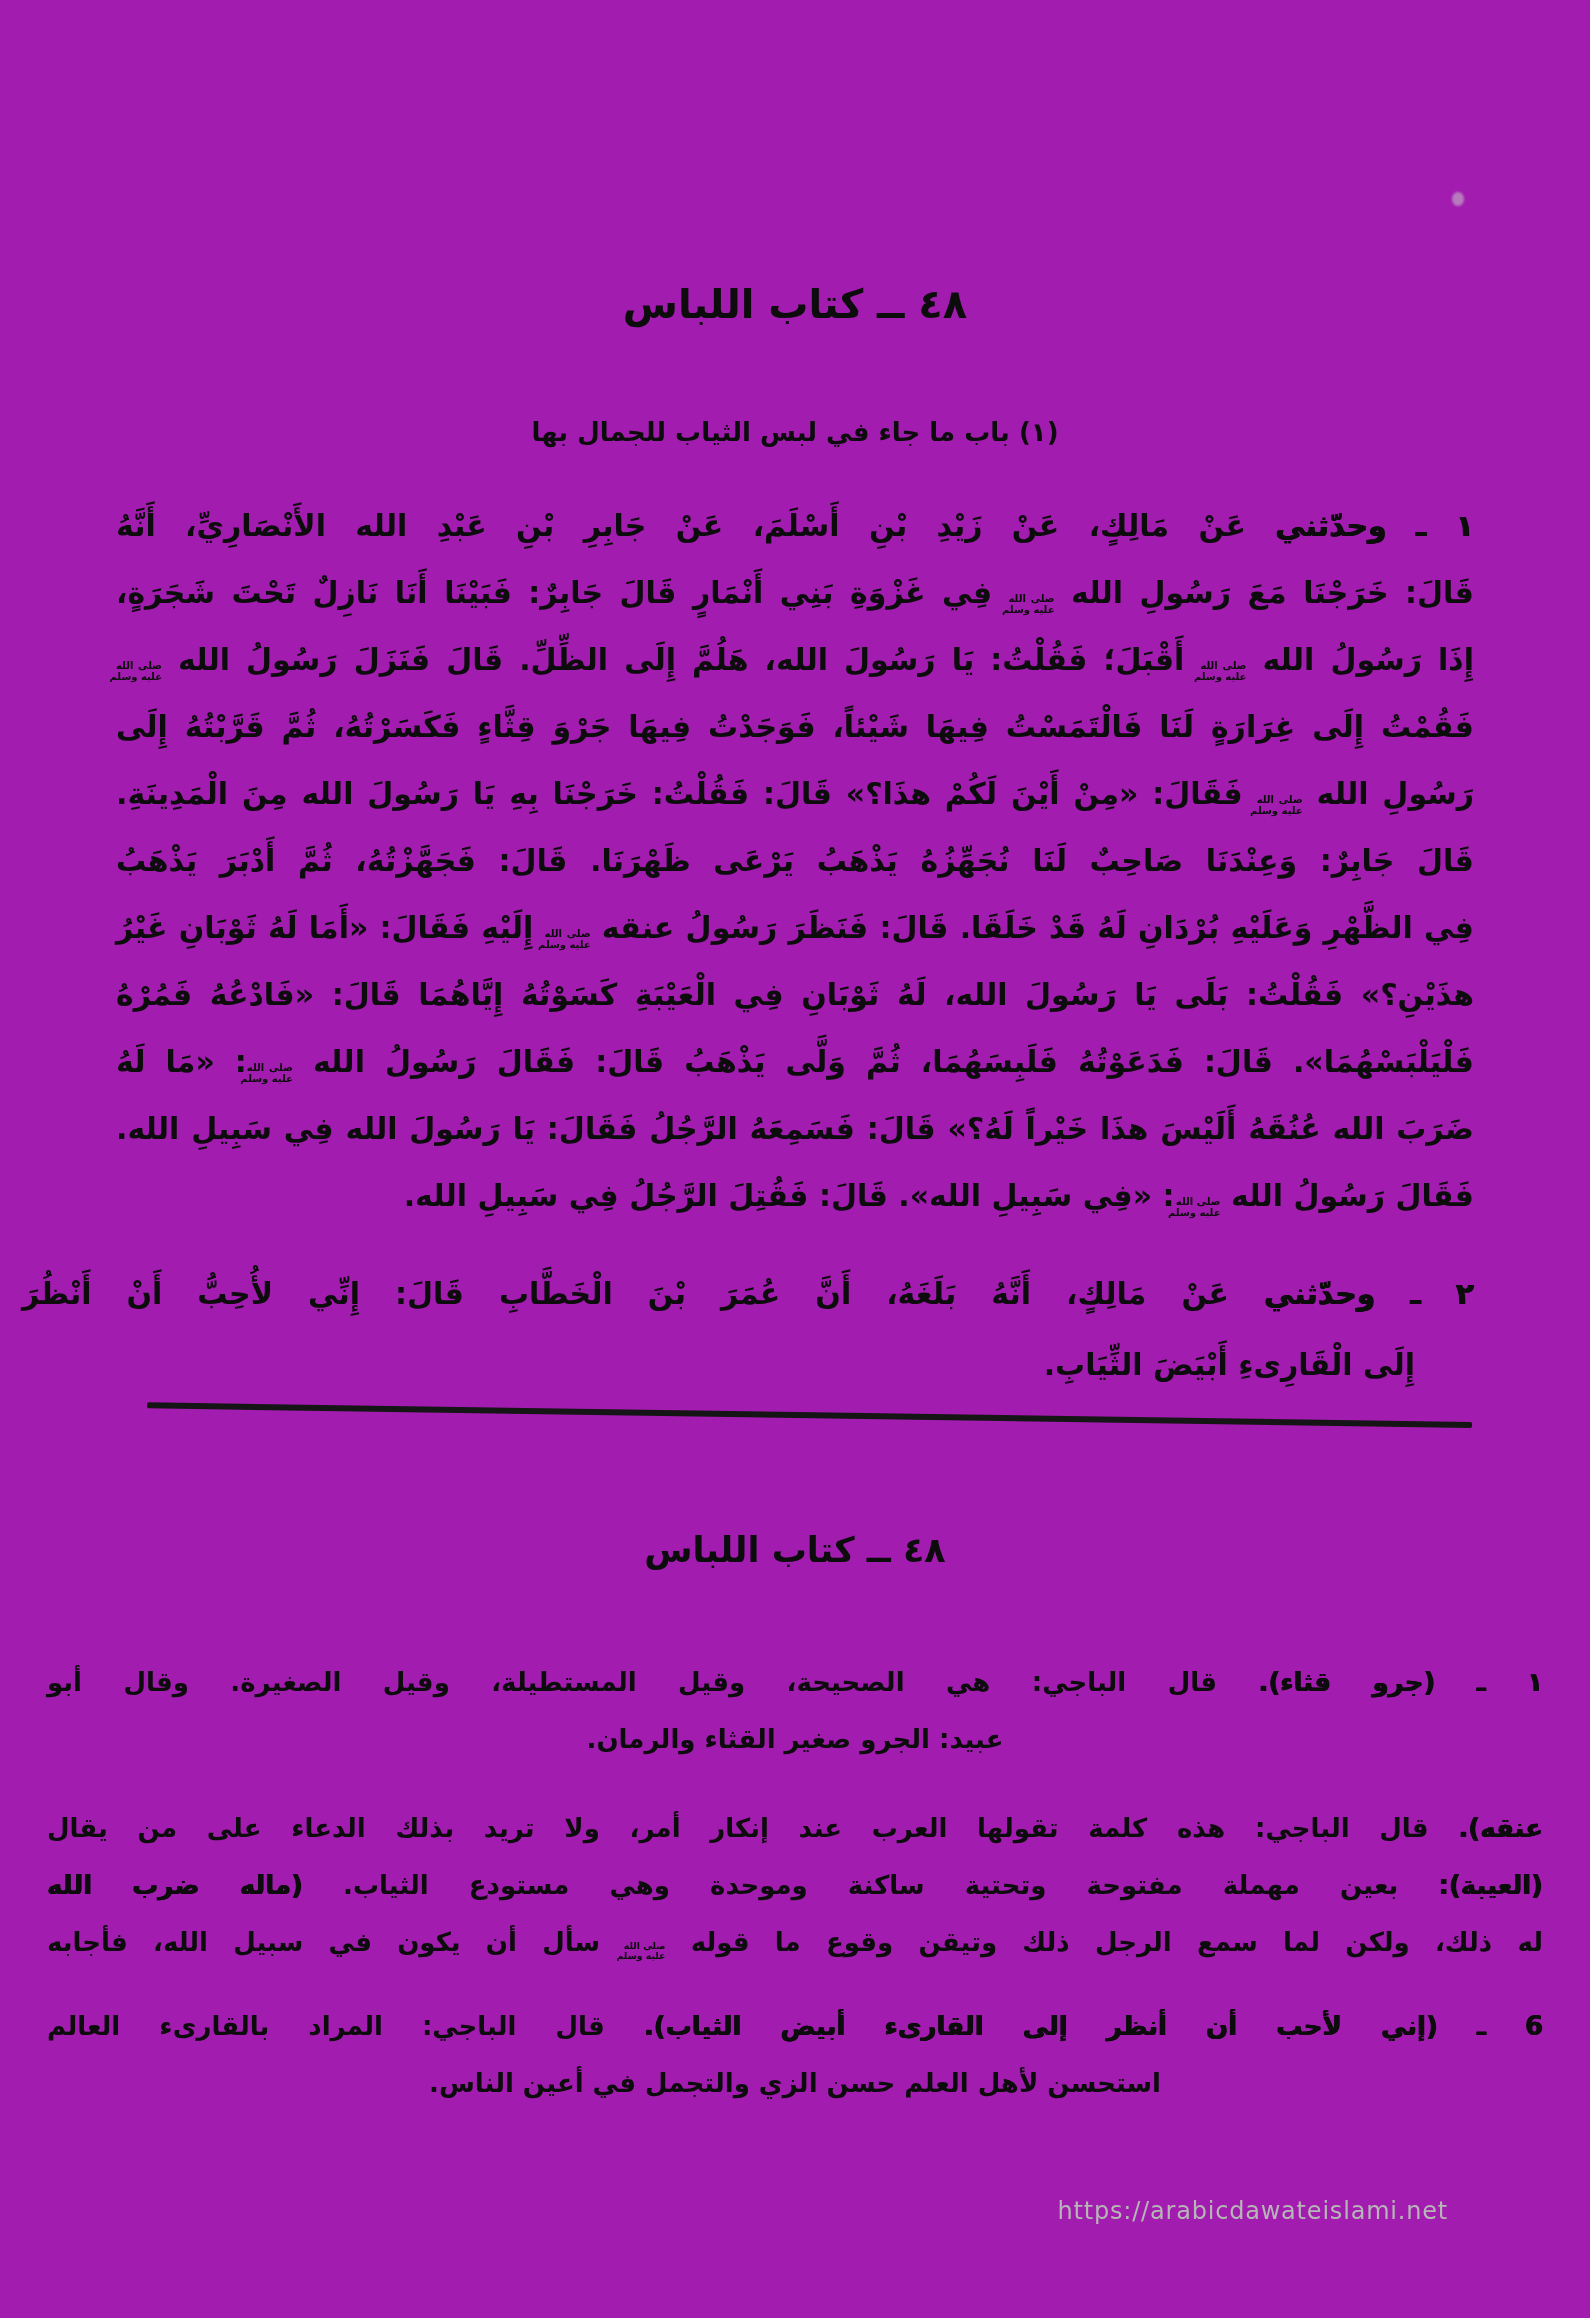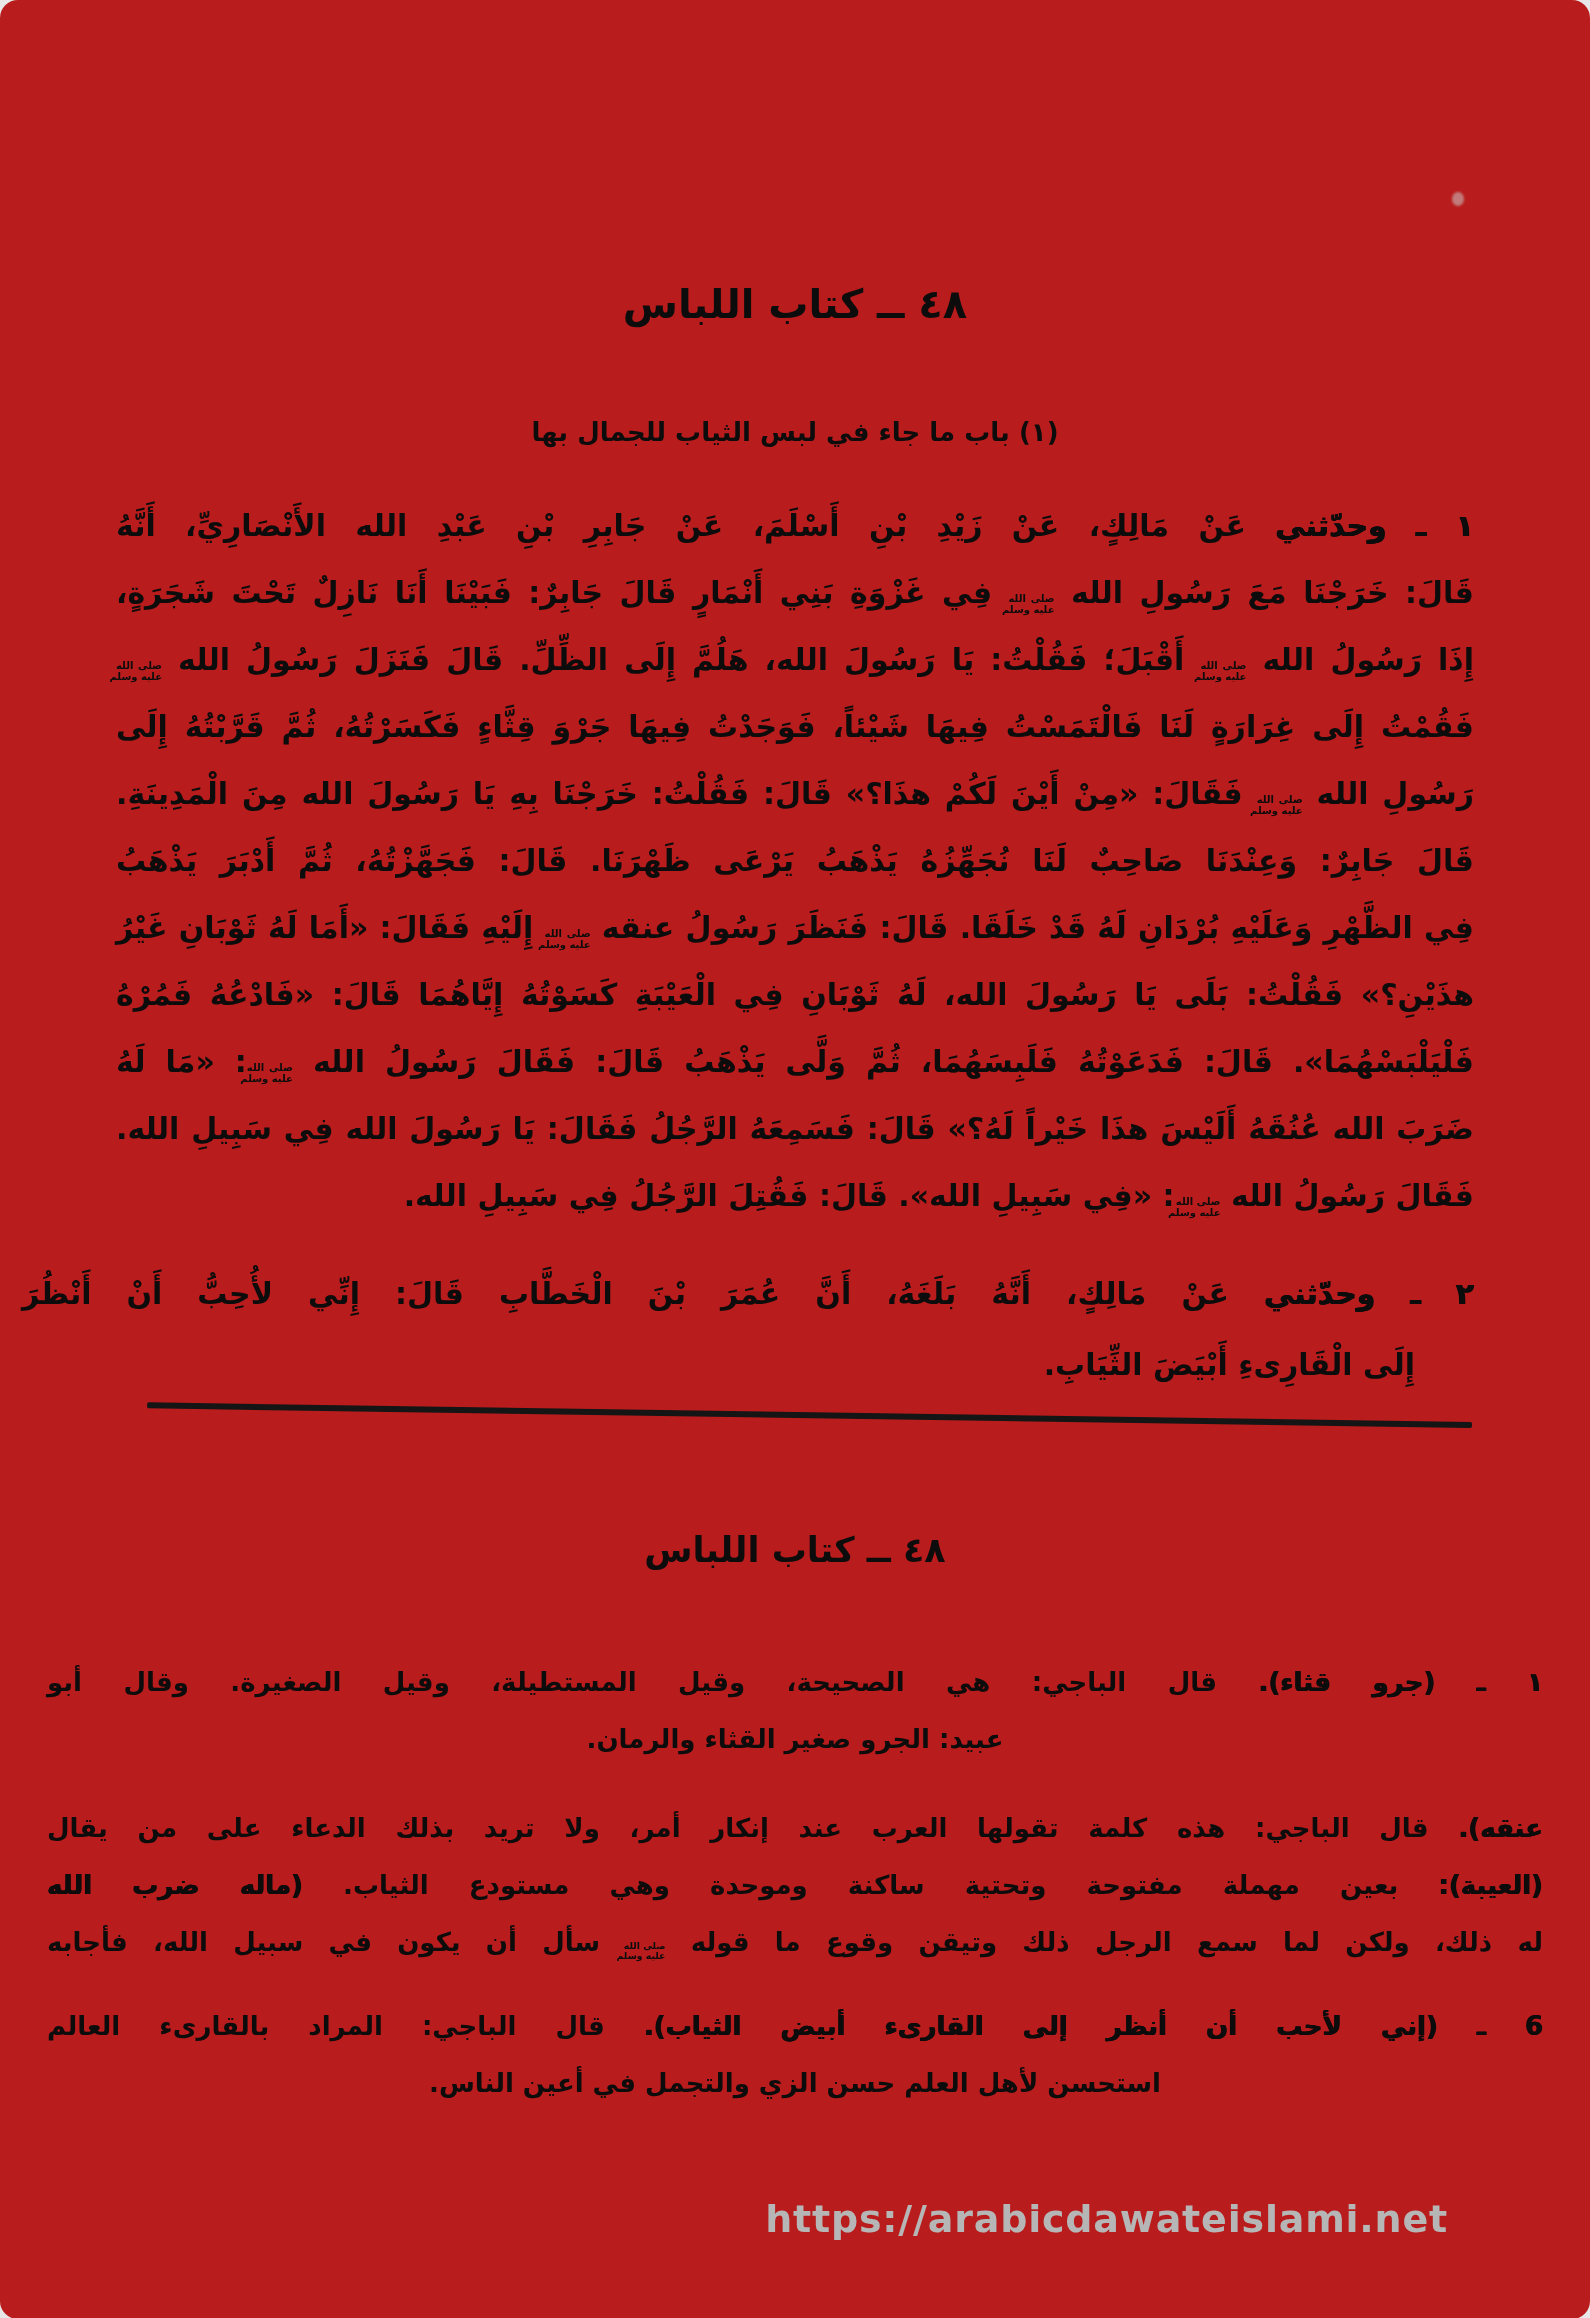--- a/index.html
+++ b/index.html
@@ -1,26 +1,25 @@
 <!DOCTYPE html>
 <html lang="ar" dir="rtl" style="font-size:13.5px"><head>
 <meta charset="utf-8">
 <style>
   html,body { margin:0; padding:0; background:#e8e8e8; }
   .page {
     position:relative;
     width:1590px; height:2319px;
     margin:0 auto;
-    background:#b91c1c;
+    background:#a21caf;
     direction:rtl;
     font-family:"DejaVu Sans", sans-serif;
     font-weight:700;
     color:#0c0c0c;
     overflow:hidden;
-    border-radius:18px;
   }
   .heading { text-align:center; margin:0; }
   #kitab-title   { padding-top:278px; font-size:40px; line-height:52px; }
   #bab-title     { margin-top:76px;  font-size:26px; line-height:52px; }
   #commentary-title { margin-top:99px; font-size:35px; line-height:46px; }
 
   .matn { margin:34px 116px 0 116px; font-size:30px; }
   .matn .tline { line-height:67px; }
   .h2block { margin-top:29px;margin-left:22px; }
   .h2block .tline { line-height:71px; }
@@ -57,22 +56,22 @@
     transform:rotate(0.85deg);
     transform-origin:right center;
     border-radius:1.7px;
   }
 
   .watermark {
     position:absolute;
     top:2197px; right:142px;
     direction:ltr;
     font-family:"DejaVu Sans", sans-serif;
-    font-weight:700;
-    font-size:38px;
+    font-weight:400;
+    font-size:24px;
     letter-spacing:0.8px;
     color:#b6b6b6;
   }
   .artifact {
     position:absolute;
     top:192px; left:1452px;
     width:11.8px; height:13.5px;
     background:#c9c9c9;
     border-radius:50%;
     opacity:0.55;

